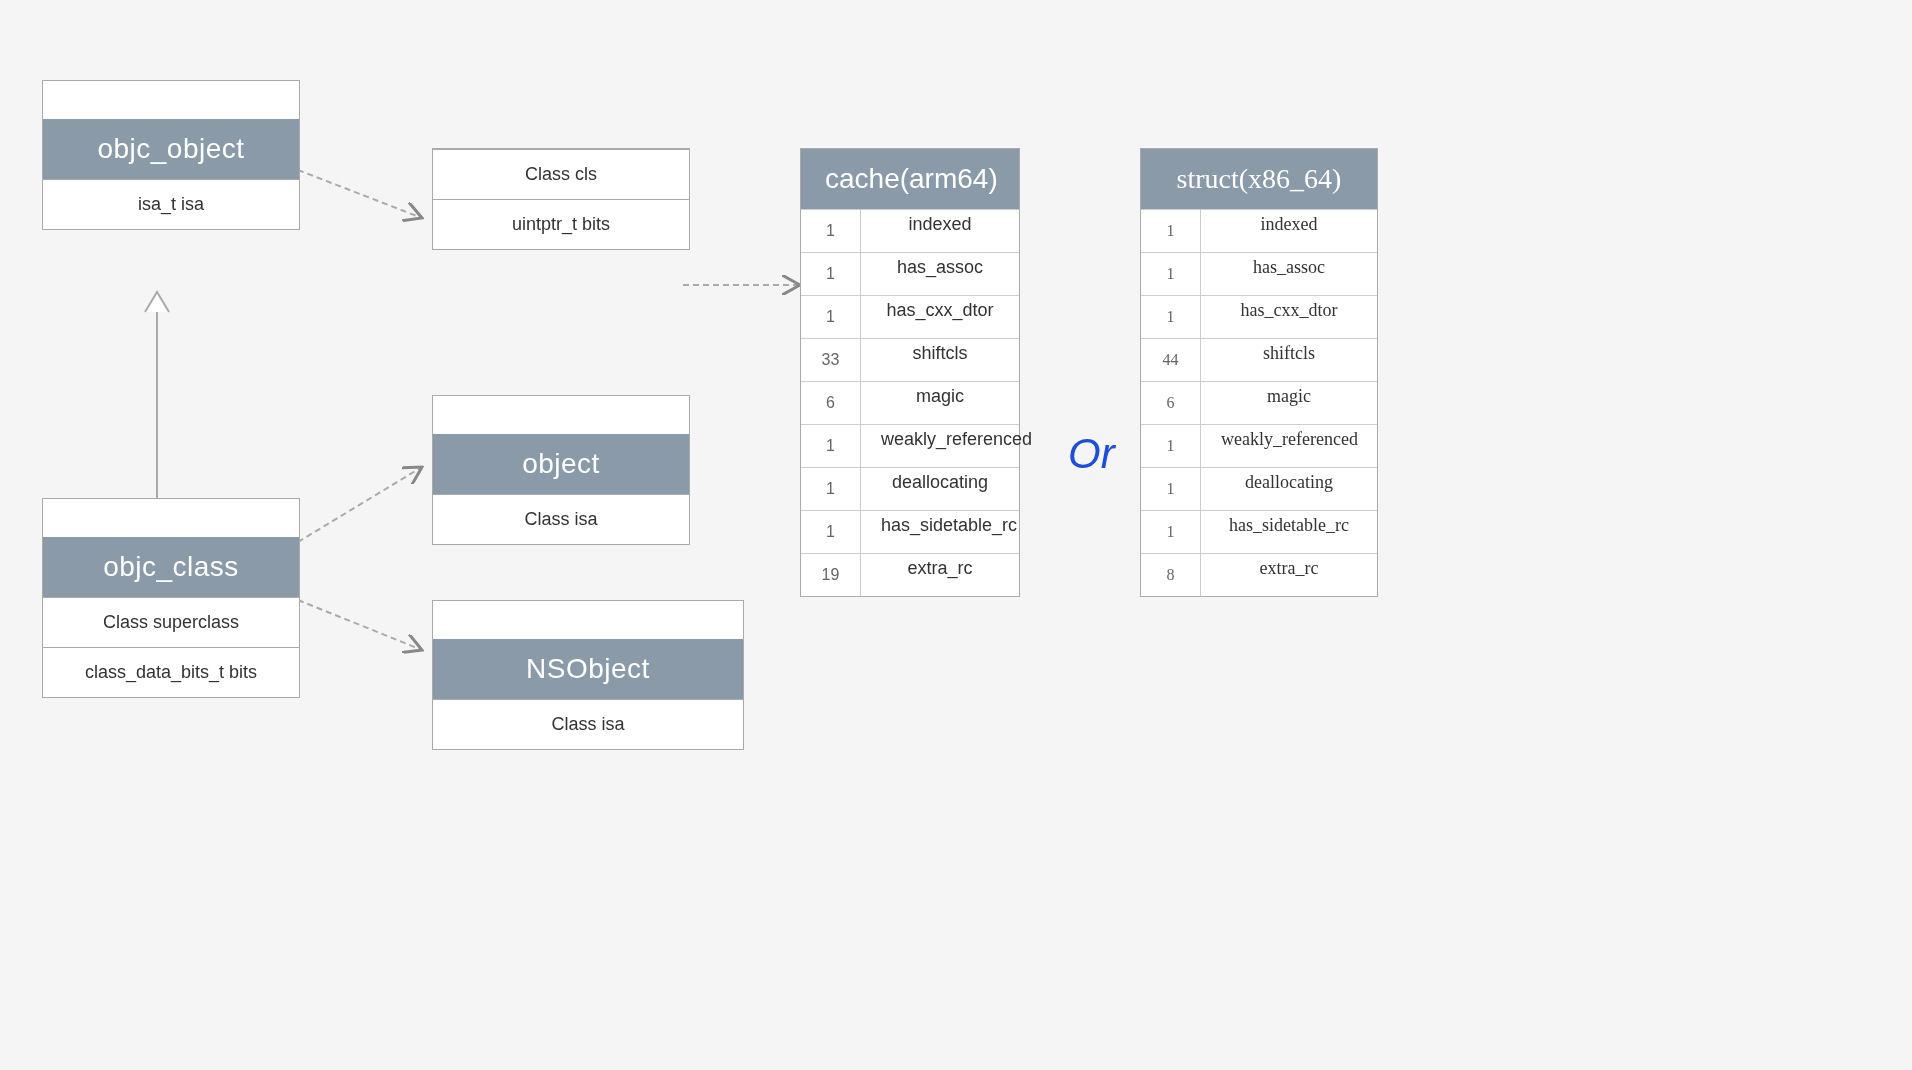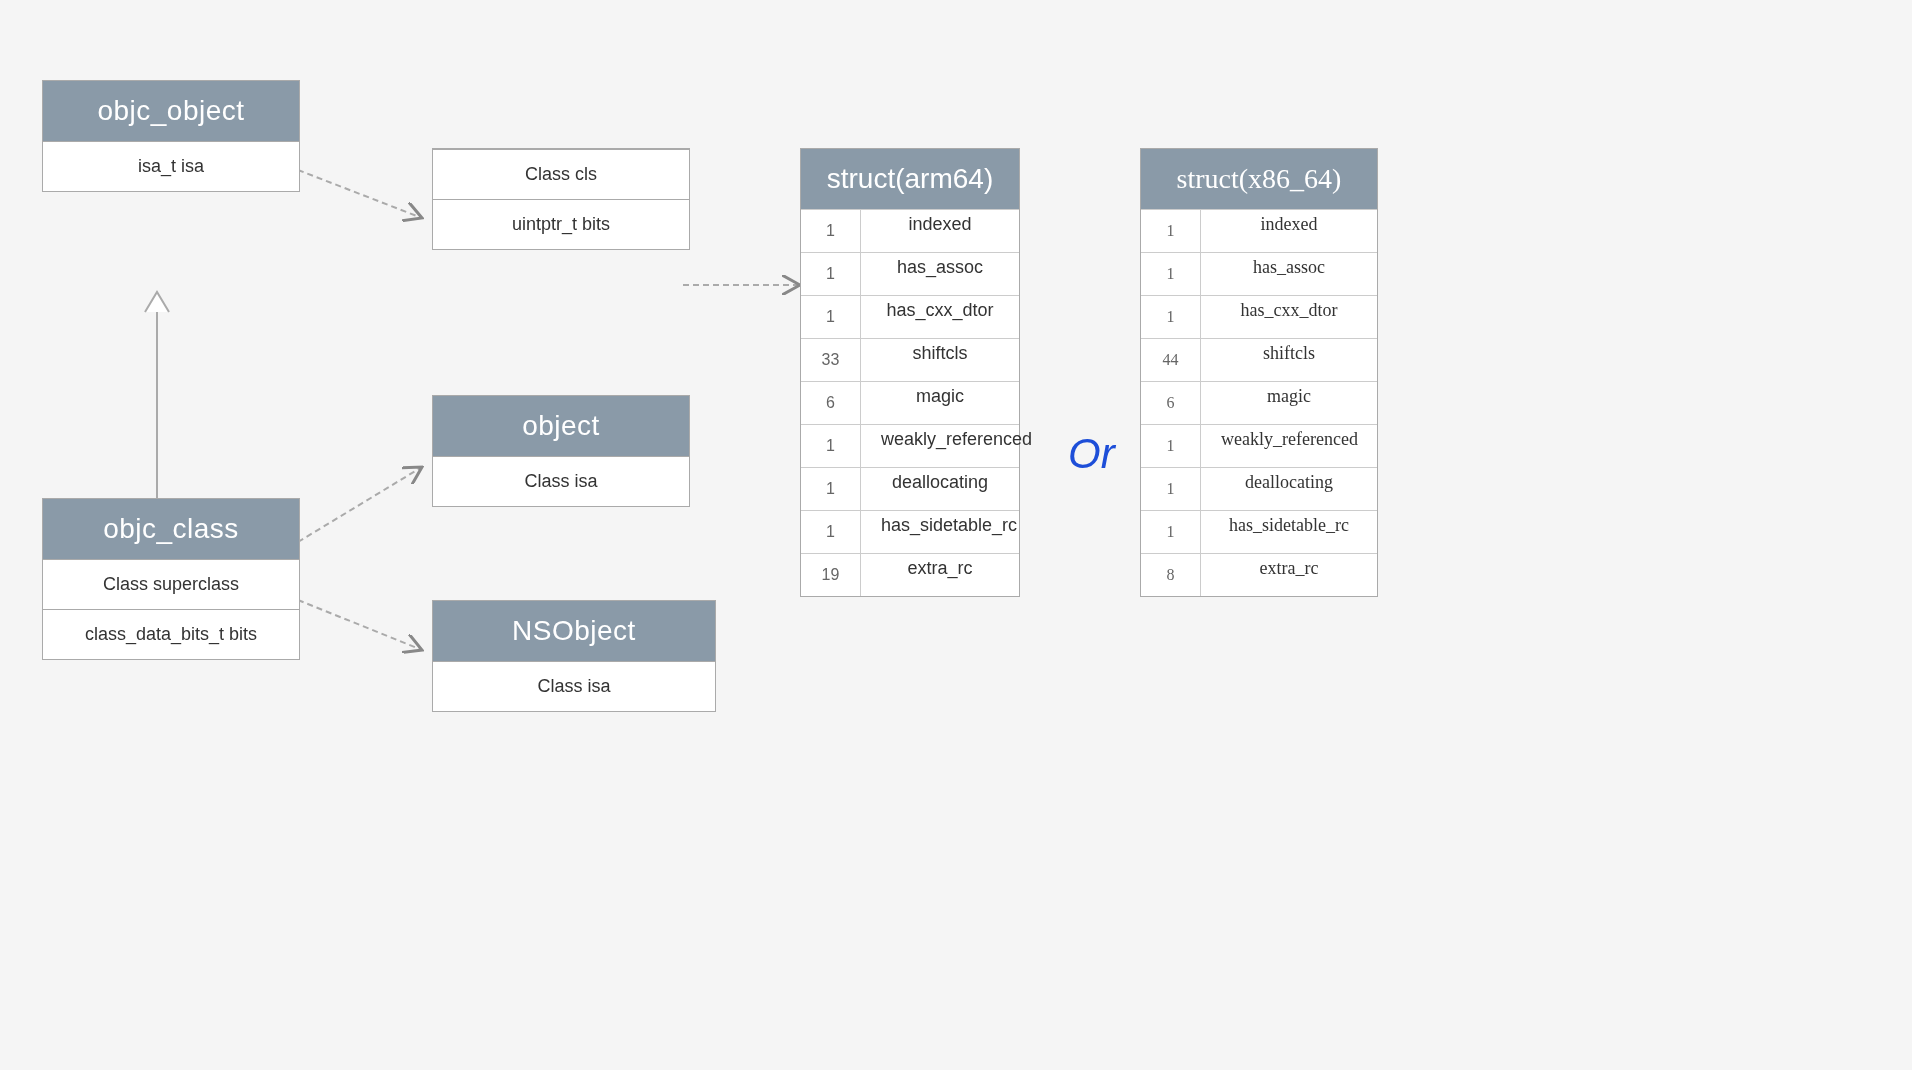--- a/index.html
+++ b/index.html
@@ -25,20 +25,21 @@
       background: white;
     }
     .uml-header {
       background: #8a9aa8;
       color: white;
       font-size: 28px;
       font-weight: 400;
       padding: 14px 20px;
       text-align: center;
       letter-spacing: 0.5px;
+      margin-top: 38px;
     }
     .uml-row {
       border-top: 1.5px solid #aaa;
       padding: 14px 20px;
       font-size: 18px;
       color: #333;
       text-align: center;
       background: white;
     }
 
@@ -135,27 +136,27 @@
   <div class="uml-box" style="left:432px; top:148px; width:258px;">
     <div class="uml-row">Class cls</div>
     <div class="uml-row">uintptr_t bits</div>
   </div>
 
   <div class="uml-box" style="left:432px; top:395px; width:258px;">
     <div class="uml-header">object</div>
     <div class="uml-row">Class isa</div>
   </div>
 
-  <div class="uml-box" style="left:432px; top:600px; width:284px;">
+  <div class="uml-box" style="left:432px; top:600px; width:312px;">
     <div class="uml-header">NSObject</div>
     <div class="uml-row">Class isa</div>
   </div>
 
   <div class="struct-table" style="left:800px; top:148px; width:220px;">
-    <div class="struct-header">struct(arm64)</div>
+    <div class="struct-header">cache(arm64)</div>
     <div class="struct-row">
       <div class="struct-num">1</div>
       <div class="struct-name">indexed</div>
     </div>
     <div class="struct-row">
       <div class="struct-num">1</div>
       <div class="struct-name">has_assoc</div>
     </div>
     <div class="struct-row">
       <div class="struct-num">1</div>

